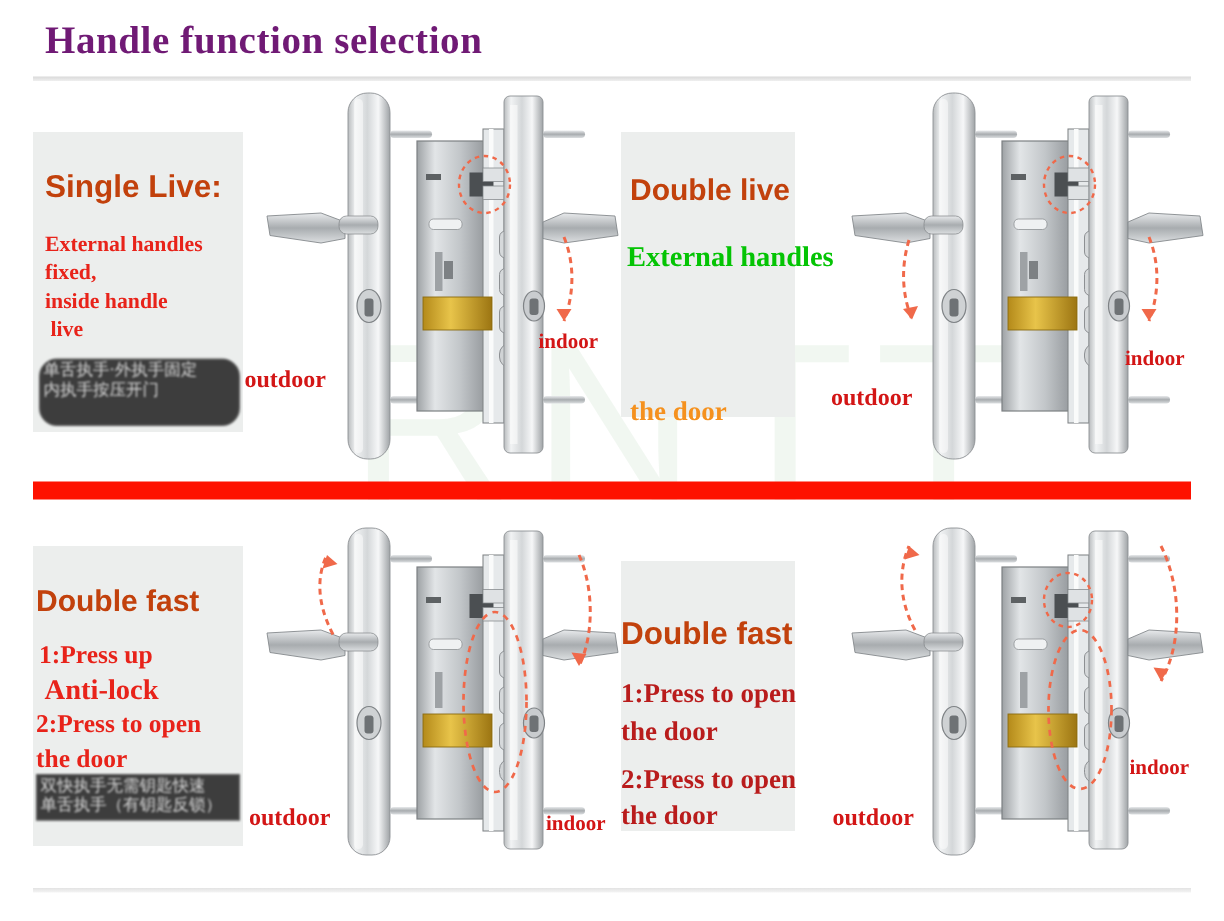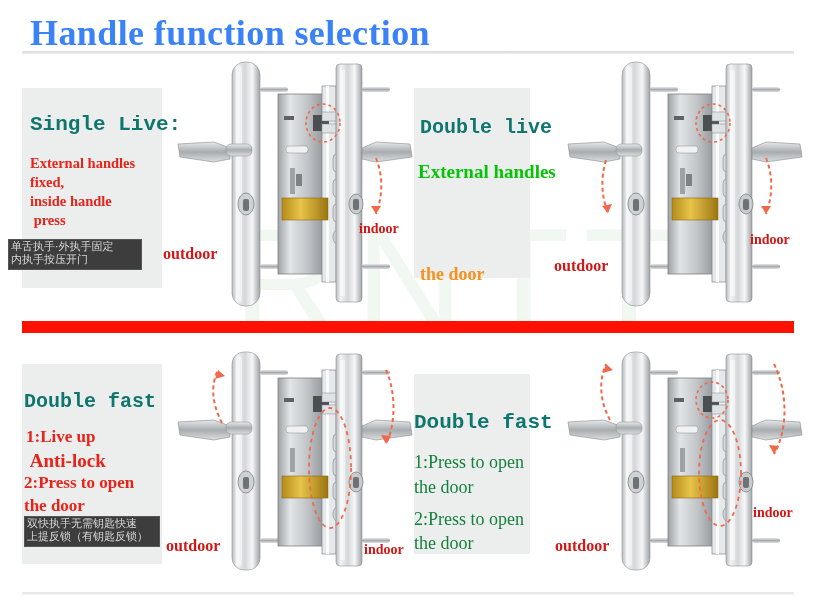--- a/index.html
+++ b/index.html
@@ -18,21 +18,21 @@
     font-family:"Liberation Sans", sans-serif;
     font-weight:normal;font-size:150px;letter-spacing:14px;
     color:rgba(146,196,146,0.13);
     user-select:none;pointer-events:none;z-index:1;margin-left:18px;
   }
 
   
   .title{
     position:absolute;left:30px;top:12px;
     font-family:"Liberation Serif", serif;
-    font-weight:bold;font-size:36px;color:#3b82f6;
+    font-weight:bold;font-size:26px;color:#701a75;
     letter-spacing:0.4px;z-index:6;
   }
   .title-rule{
     position:absolute;left:22px;top:51px;width:772px;height:3px;
     background:linear-gradient(to bottom,#d9d9d9,#efefef);z-index:5;
   }
 
   
   .red-bar{
     position:absolute;left:22px;top:321px;width:772px;height:12px;
@@ -42,38 +42,38 @@
     position:absolute;left:22px;top:592px;width:772px;height:3px;
     background:linear-gradient(to bottom,#e3e3e3,#f4f4f4);z-index:5;
   }
   .panel-bg{
     position:absolute;background:#eceeed;z-index:2;
   }
 
   .lbl{position:absolute;white-space:pre;z-index:8;}
 
   .heading-red{
-    font-family:Liberation Mono, monospace;
-    font-weight:bold;color:#0f766e;
+    font-family:Liberation Sans, sans-serif;
+    font-weight:bold;color:#c2410c;
   }
   .body-red{
     font-family:"Liberation Serif", serif;
     font-weight:bold;color:#e8231a;
   }
   .body-green{
     font-family:"Liberation Serif", serif;
     font-weight:bold;color:#04c404;
   }
   .body-orange{
     font-family:"Liberation Serif", serif;
     font-weight:bold;color:#f5911e;
   }
   .body-blue{
     font-family:"Liberation Serif", serif;
-    font-weight:normal;color:#15803d;
+    font-weight:bold;color:#b91c1c;
   }
   .door-lbl{
     font-family:"Liberation Serif", serif;
     font-weight:bold;color:#d31616;font-size:16px;
     z-index:12;
   }
 
   
   .cjk-strip{
     position:absolute;z-index:9;
@@ -106,23 +106,23 @@
   <div class="title">Handle function selection</div>
   <div class="title-rule"></div>
 
   <div class="panel-bg" style="left:22px;top:88px;width:140px;height:200px;"></div>
 
   <div class="lbl heading-red" style="left:30px;top:113px;font-size:21px;">Single Live:</div>
 
   <div class="lbl body-red" style="left:30px;top:155px;font-size:14.5px;">External handles</div>
   <div class="lbl body-red" style="left:30px;top:174px;font-size:14.5px;">fixed,</div>
   <div class="lbl body-red" style="left:30px;top:193px;font-size:14.5px;text-align:right;">inside handle</div>
-  <div class="lbl body-red" style="left:30px;top:212px;font-size:14.5px;"> press</div>
-
-  <div class="cjk-strip" style="left:8px;top:239px;width:134px;height:31px;">
+  <div class="lbl body-red" style="left:30px;top:212px;font-size:14.5px;"> live</div>
+
+  <div class="cjk-strip" style="left:26px;top:239px;width:134px;height:45px;border-radius:12px;">
     <div class="cjk-line">单舌执手·外执手固定</div>
     <div class="cjk-line">内执手按压开门</div>
   </div>
 
   <div class="lbl door-lbl" style="left:163px;top:245px;">outdoor</div>
   <div class="lbl door-lbl" style="left:359px;top:221px;font-size:14px;">indoor</div>
 
   <div class="lock" style="left:170px;top:58px;">
     <svg width="250" height="252" viewBox="0 0 250 252" xmlns="http://www.w3.org/2000/svg">
       <defs>
@@ -254,28 +254,28 @@
     <path d="M206 100 C214 120 212 140 206 156" fill="none" stroke="#f0694a" stroke-width="2" stroke-dasharray="4,3"></path>
     <path d="M206 156 l-5 -8 l10 0 z" fill="#f0694a"></path>
   </svg>
 
   <div class="red-bar"></div>
 
   <div class="panel-bg" style="left:22px;top:364px;width:140px;height:200px;"></div>
 
   <div class="lbl heading-red" style="left:24px;top:390px;font-size:20px;">Double fast</div>
 
-  <div class="lbl body-red" style="left:26px;top:427px;font-size:17px;">1:Live up</div>
+  <div class="lbl body-red" style="left:26px;top:427px;font-size:17px;">1:Press up</div>
   <div class="lbl body-red" style="left:26px;top:450px;font-size:19px;"> Anti-lock</div>
   <div class="lbl body-red" style="left:24px;top:473px;font-size:17px;">2:Press to open</div>
   <div class="lbl body-red" style="left:24px;top:496px;font-size:17px;">the door</div>
 
   <div class="cjk-strip" style="left:24px;top:516px;width:136px;height:31px;">
     <div class="cjk-line">双快执手无需钥匙快速</div>
-    <div class="cjk-line">上提反锁（有钥匙反锁）</div>
+    <div class="cjk-line">单舌执手（有钥匙反锁）</div>
   </div>
 
   <div class="lbl door-lbl" style="left:166px;top:537px;">outdoor</div>
   <div class="lbl door-lbl" style="left:364px;top:542px;font-size:14px;">indoor</div>
 
   <div class="lock" style="left:170px;top:348px;">
     <svg width="250" height="225" viewBox="0 0 250 225" xmlns="http://www.w3.org/2000/svg">
       <rect x="62" y="4" width="28" height="218" rx="12" fill="url(#steelV1)" stroke="#8d9194" stroke-width="0.6"></rect>
       <rect x="66" y="8" width="6" height="210" rx="3" fill="#fbfcfc" opacity="0.55"></rect>
       <path d="M8 74 L44 72 L60 78 L60 89 L44 92 L10 87 Z" fill="url(#barH1)" stroke="#85898c" stroke-width="0.6"></path>

